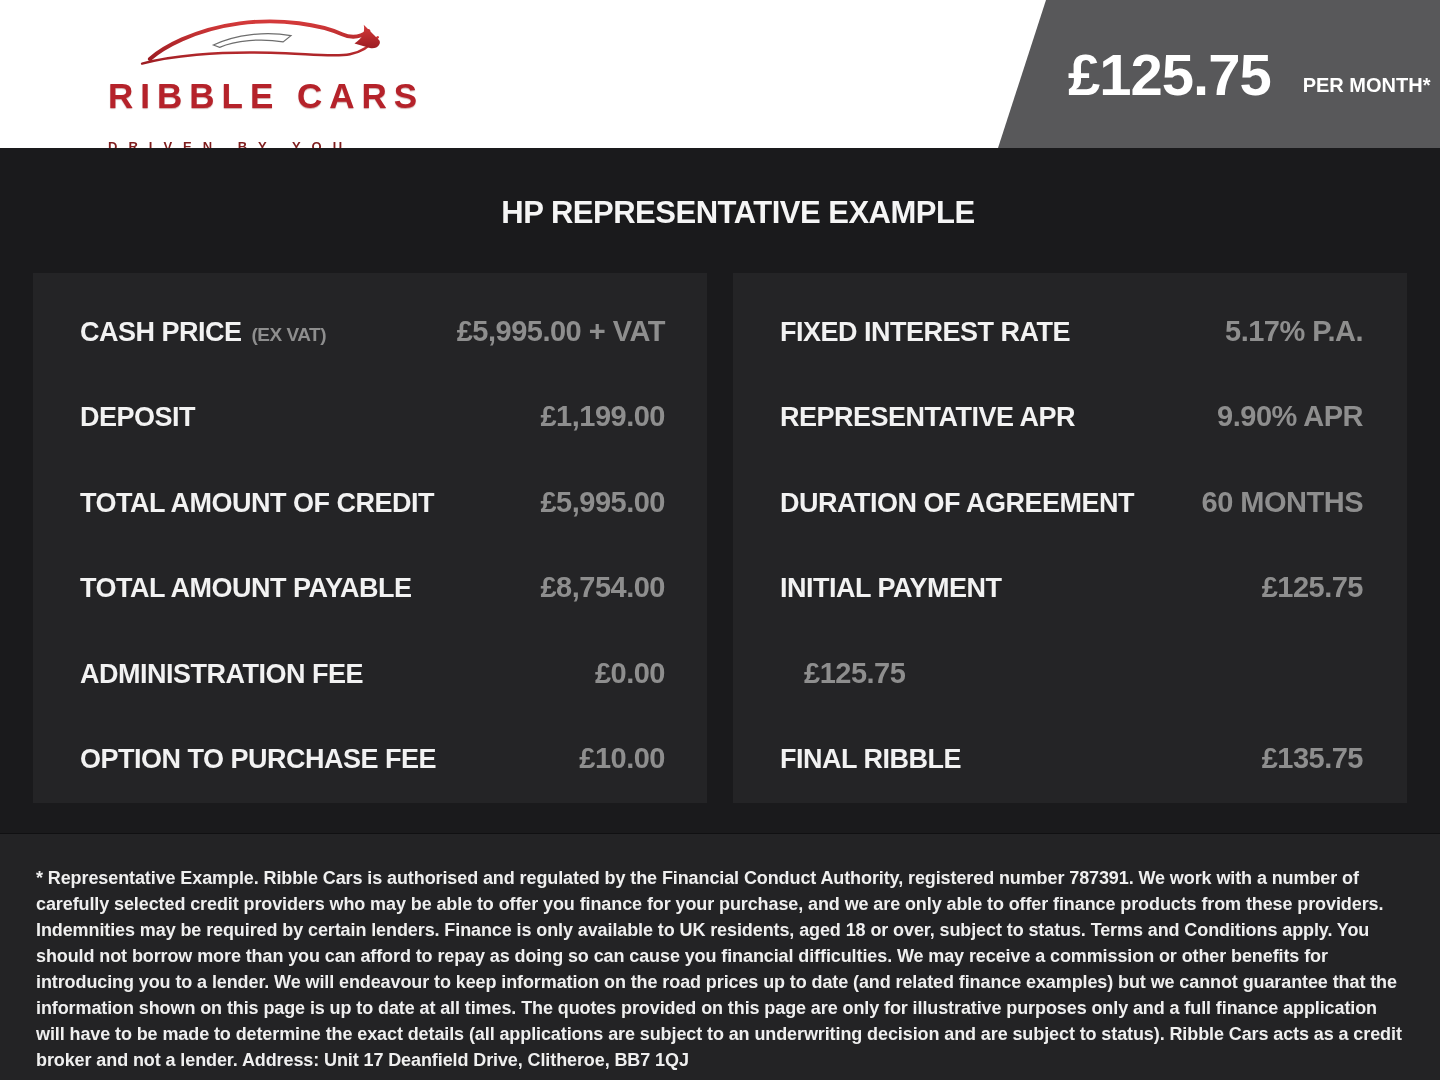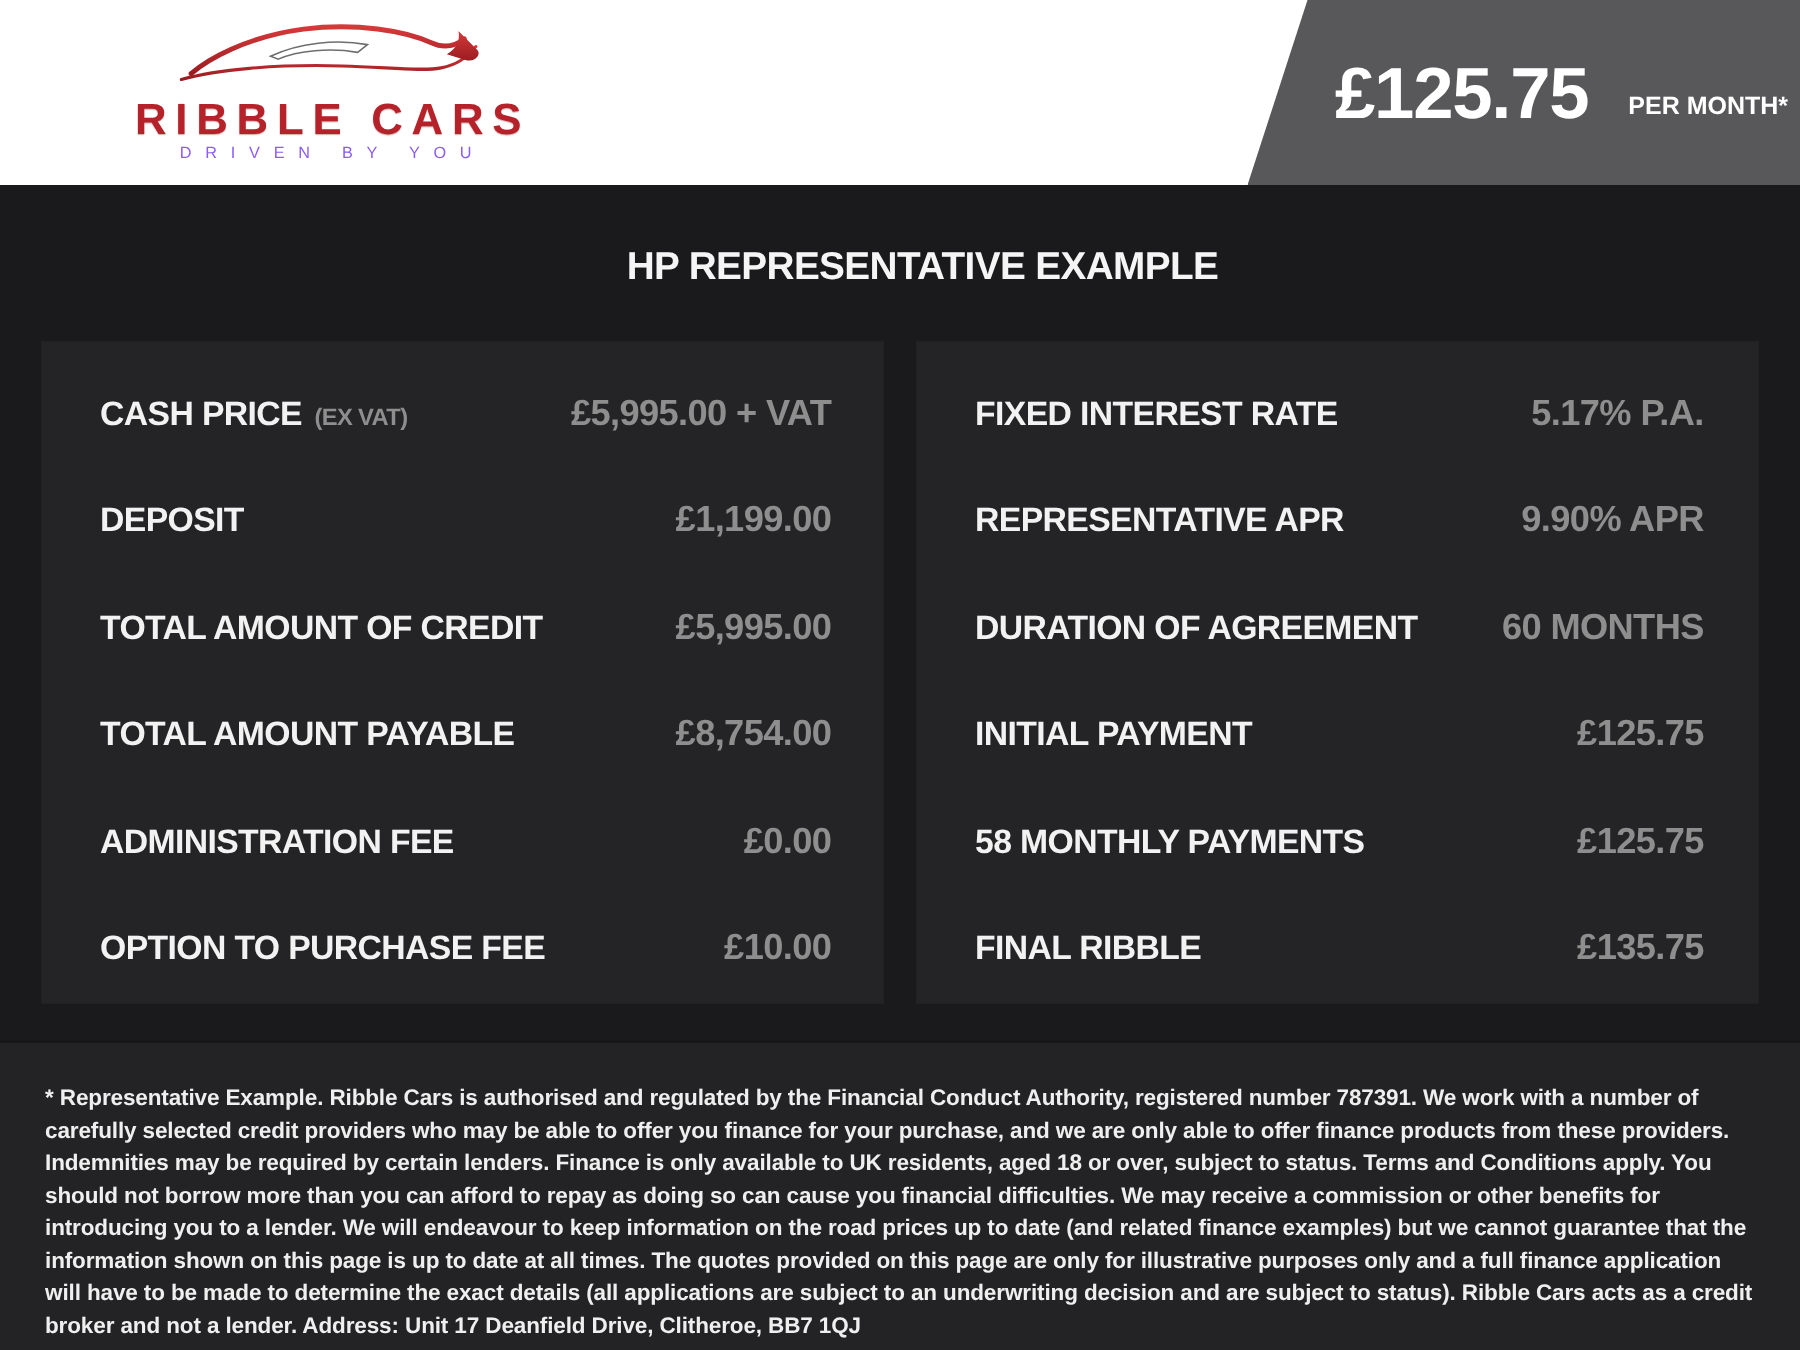--- a/index.html
+++ b/index.html
@@ -13,31 +13,31 @@
 
   
   .header {
     position: relative;
     width: 100%; height: 148px;
     background: #ffffff;
     overflow: hidden;
   }
   .brand {
     position: absolute; left: 108px; top: 14px;
-    display: flex; flex-direction: column; align-items: center;
+    display: flex; flex-direction: column; align-items: flex-start;
   }
   .brand svg { width: 310px; height: 62px; display: block; }
   .brand-name {
     font-size: 35px; font-weight: bold; color: #b5222a;
     letter-spacing: 7px; line-height: 1; margin-top: 2px;
     text-shadow: 0 1px 1px rgba(120,10,10,.35);
   }
   .brand-tagline {
-    font-size: 13px; font-weight: normal; color: #8b5cf6;
-    letter-spacing: 11px; margin-top: 1px;
+    font-size: 13px; font-weight: bold; color: #7f1d1d;
+    letter-spacing: 11px; margin-top: 26px;
   }
   .price-banner {
     position: absolute; top: 0; right: 0;
     width: 442px; height: 148px;
     background: #58585a;
     clip-path: polygon(48px 0, 100% 0, 100% 100%, 0 100%);
     display: flex; align-items: center; justify-content: flex-start;
     padding-left: 70px;
   }
   .price-amount {
@@ -171,21 +171,20 @@
       </div>
       <div class="row">
         <span class="row-label">DURATION OF AGREEMENT</span>
         <span class="row-value">60 MONTHS</span>
       </div>
       <div class="row">
         <span class="row-label">INITIAL PAYMENT</span>
         <span class="row-value">£125.75</span>
       </div>
       <div class="row">
-        <span class="row-label">58 MONTHLY PAYMENTS</span>
         <span class="row-value">£125.75</span>
       </div>
       <div class="row">
         <span class="row-label">FINAL RIBBLE</span>
         <span class="row-value">£135.75</span>
       </div>
     </div>
 
   </div>
 

